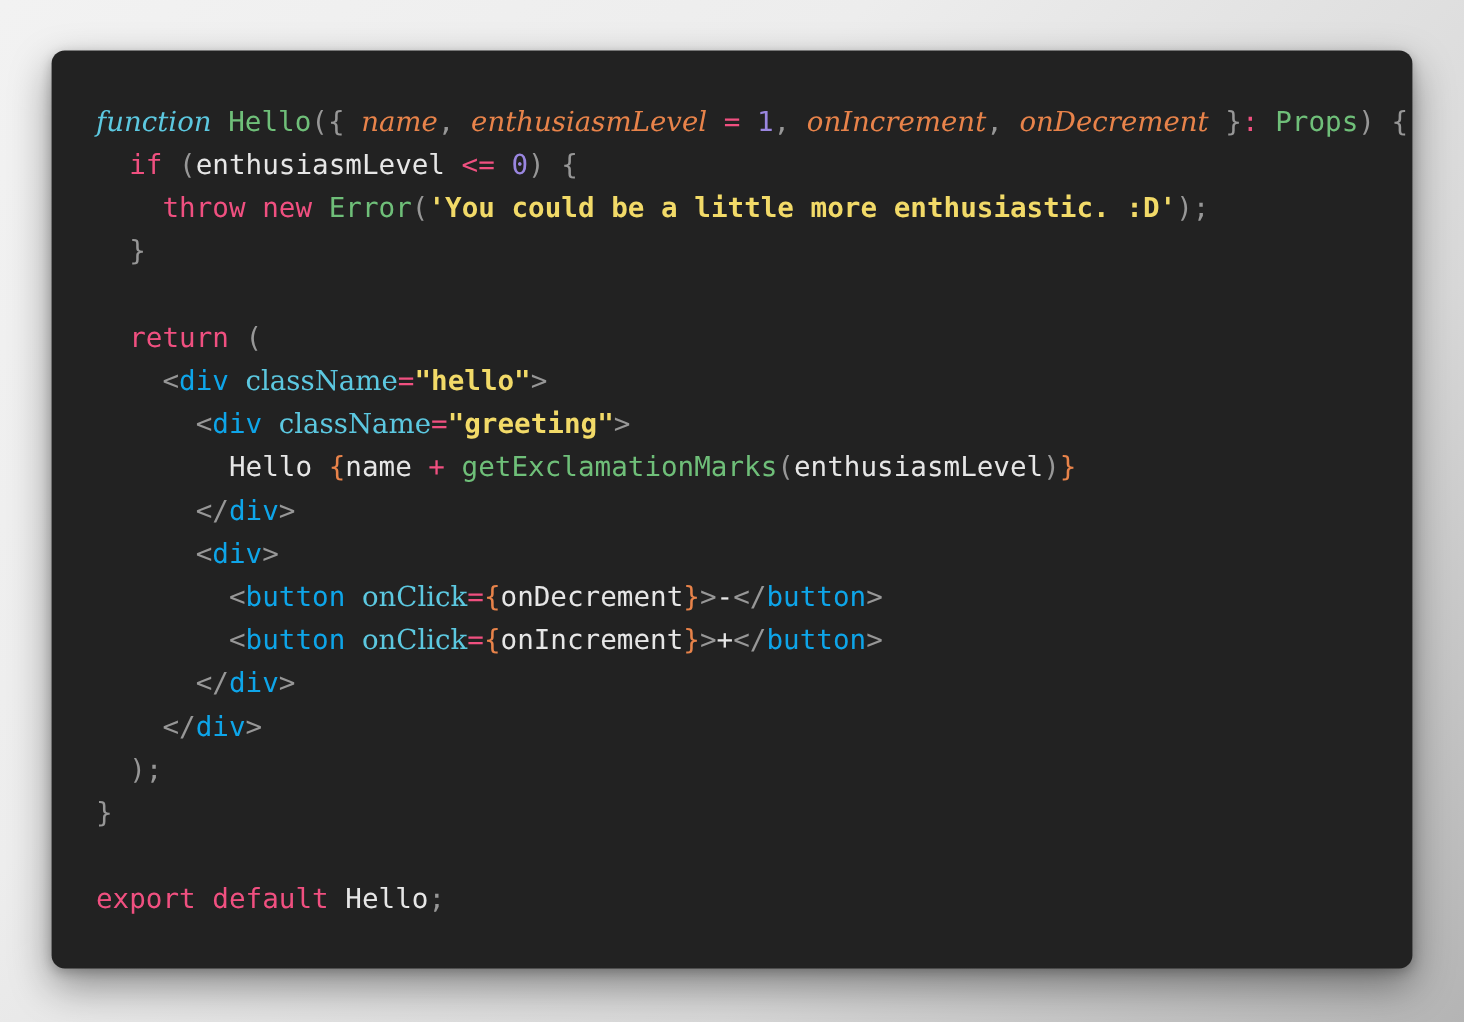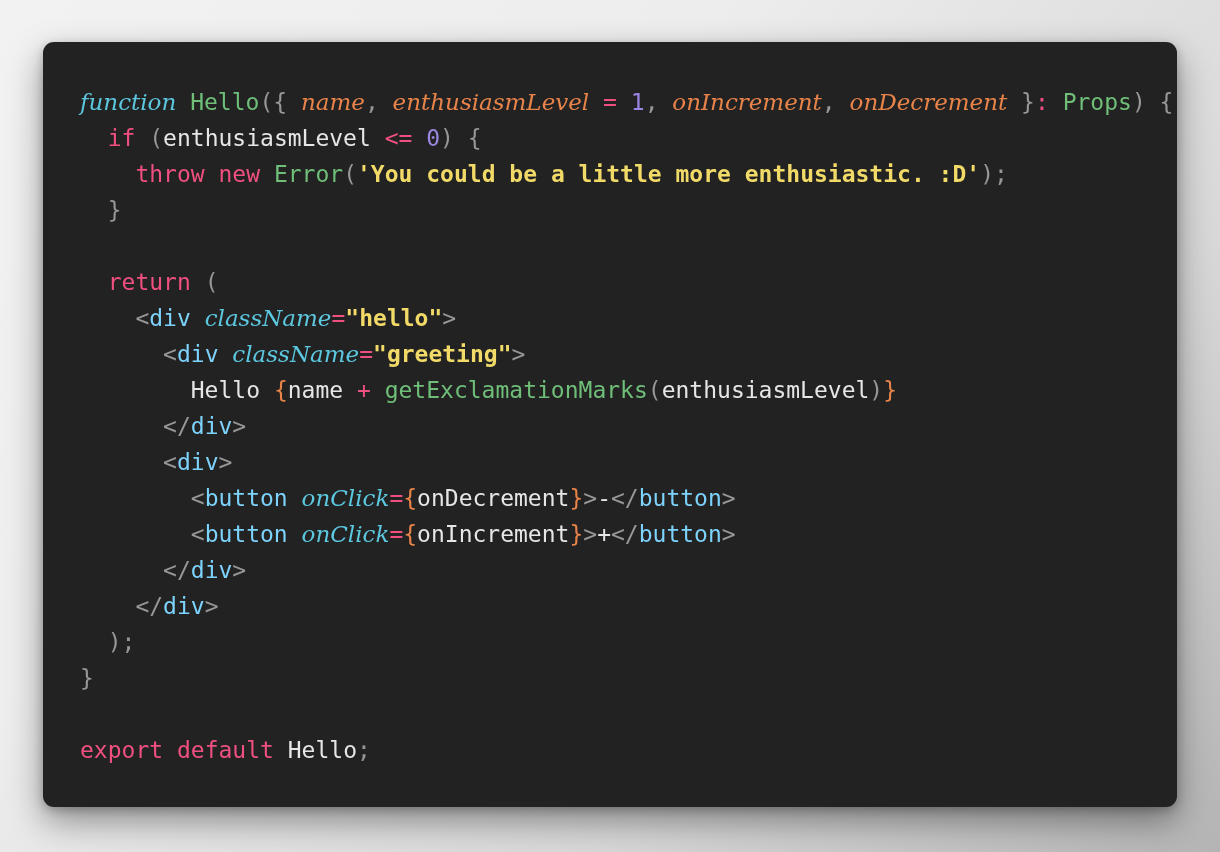--- a/index.html
+++ b/index.html
@@ -44,26 +44,26 @@
     -webkit-font-smoothing: antialiased;
   }
   .ln { display: block; height: 36px; }
   .blank { display: block; height: 36px; }
 
   
   .t-kw      { color: #f05080; }                 
   .t-fnkw    { color: #5cc8e0; font-style: italic; font-family: "DejaVu Serif", serif; }
   .t-type    { color: #6fbf79; }                 
   .t-param   { color: #e8834a; font-style: italic; font-family: "DejaVu Serif", serif; }
-  .t-attr    { color: #5cc8e0; font-style: italic; font-family: "DejaVu Serif", serif; margin-top: 12px; }
+  .t-attr    { color: #5cc8e0; font-family: "DejaVu Serif", serif; margin-top: 12px; }
   .t-str     { color: #f2da68; font-weight: bold; }
   .t-num     { color: #9a86e0; }
   .t-punc    { color: #979797; }
   .t-brace   { color: #e8834a; }                 
-  .t-tag     { color: #7dd3fc; }                 
+  .t-tag     { color: #0ea5e9; }                 
   .t-plain   { color: #e6e6e6; }
 </style>
 </head>
 <body>
 
 <div id="stage">
   <div id="code-card">
     <pre id="code-block"><span class="ln"><span class="t-fnkw">function</span><span class="t-plain"> </span><span class="t-type">Hello</span><span class="t-punc">({ </span><span class="t-param">name</span><span class="t-punc">, </span><span class="t-param">enthusiasmLevel</span><span class="t-kw"> = </span><span class="t-num">1</span><span class="t-punc">, </span><span class="t-param">onIncrement</span><span class="t-punc">, </span><span class="t-param">onDecrement</span><span class="t-punc"> }</span><span class="t-kw">:</span><span class="t-plain"> </span><span class="t-type">Props</span><span class="t-punc">) {</span></span><span class="ln"><span class="t-plain">  </span><span class="t-kw">if</span><span class="t-punc"> (</span><span class="t-plain">enthusiasmLevel</span><span class="t-kw"> &lt;= </span><span class="t-num">0</span><span class="t-punc">) {</span></span><span class="ln"><span class="t-plain">    </span><span class="t-kw">throw</span><span class="t-plain"> </span><span class="t-kw">new</span><span class="t-plain"> </span><span class="t-type">Error</span><span class="t-punc">(</span><span class="t-str">'You could be a little more enthusiastic. :D'</span><span class="t-punc">);</span></span><span class="ln"><span class="t-punc">  }</span></span><span class="blank">&nbsp;</span><span class="ln"><span class="t-plain">  </span><span class="t-kw">return</span><span class="t-punc"> (</span></span><span class="ln"><span class="t-punc">    &lt;</span><span class="t-tag">div</span><span class="t-plain"> </span><span class="t-attr">className</span><span class="t-kw">=</span><span class="t-str">"hello"</span><span class="t-punc">&gt;</span></span><span class="ln"><span class="t-punc">      &lt;</span><span class="t-tag">div</span><span class="t-plain"> </span><span class="t-attr">className</span><span class="t-kw">=</span><span class="t-str">"greeting"</span><span class="t-punc">&gt;</span></span><span class="ln"><span class="t-plain">        Hello </span><span class="t-brace">{</span><span class="t-plain">name</span><span class="t-kw"> + </span><span class="t-type">getExclamationMarks</span><span class="t-punc">(</span><span class="t-plain">enthusiasmLevel</span><span class="t-punc">)</span><span class="t-brace">}</span></span><span class="ln"><span class="t-punc">      &lt;/</span><span class="t-tag">div</span><span class="t-punc">&gt;</span></span><span class="ln"><span class="t-punc">      &lt;</span><span class="t-tag">div</span><span class="t-punc">&gt;</span></span><span class="ln"><span class="t-punc">        &lt;</span><span class="t-tag">button</span><span class="t-plain"> </span><span class="t-attr">onClick</span><span class="t-kw">=</span><span class="t-brace">{</span><span class="t-plain">onDecrement</span><span class="t-brace">}</span><span class="t-punc">&gt;</span><span class="t-plain">-</span><span class="t-punc">&lt;/</span><span class="t-tag">button</span><span class="t-punc">&gt;</span></span><span class="ln"><span class="t-punc">        &lt;</span><span class="t-tag">button</span><span class="t-plain"> </span><span class="t-attr">onClick</span><span class="t-kw">=</span><span class="t-brace">{</span><span class="t-plain">onIncrement</span><span class="t-brace">}</span><span class="t-punc">&gt;</span><span class="t-plain">+</span><span class="t-punc">&lt;/</span><span class="t-tag">button</span><span class="t-punc">&gt;</span></span><span class="ln"><span class="t-punc">      &lt;/</span><span class="t-tag">div</span><span class="t-punc">&gt;</span></span><span class="ln"><span class="t-punc">    &lt;/</span><span class="t-tag">div</span><span class="t-punc">&gt;</span></span><span class="ln"><span class="t-punc">  );</span></span><span class="ln"><span class="t-punc">}</span></span><span class="blank">&nbsp;</span><span class="ln"><span class="t-kw">export</span><span class="t-plain"> </span><span class="t-kw">default</span><span class="t-plain"> </span><span class="t-plain">Hello</span><span class="t-punc">;</span></span></pre>
   </div>
 </div>

